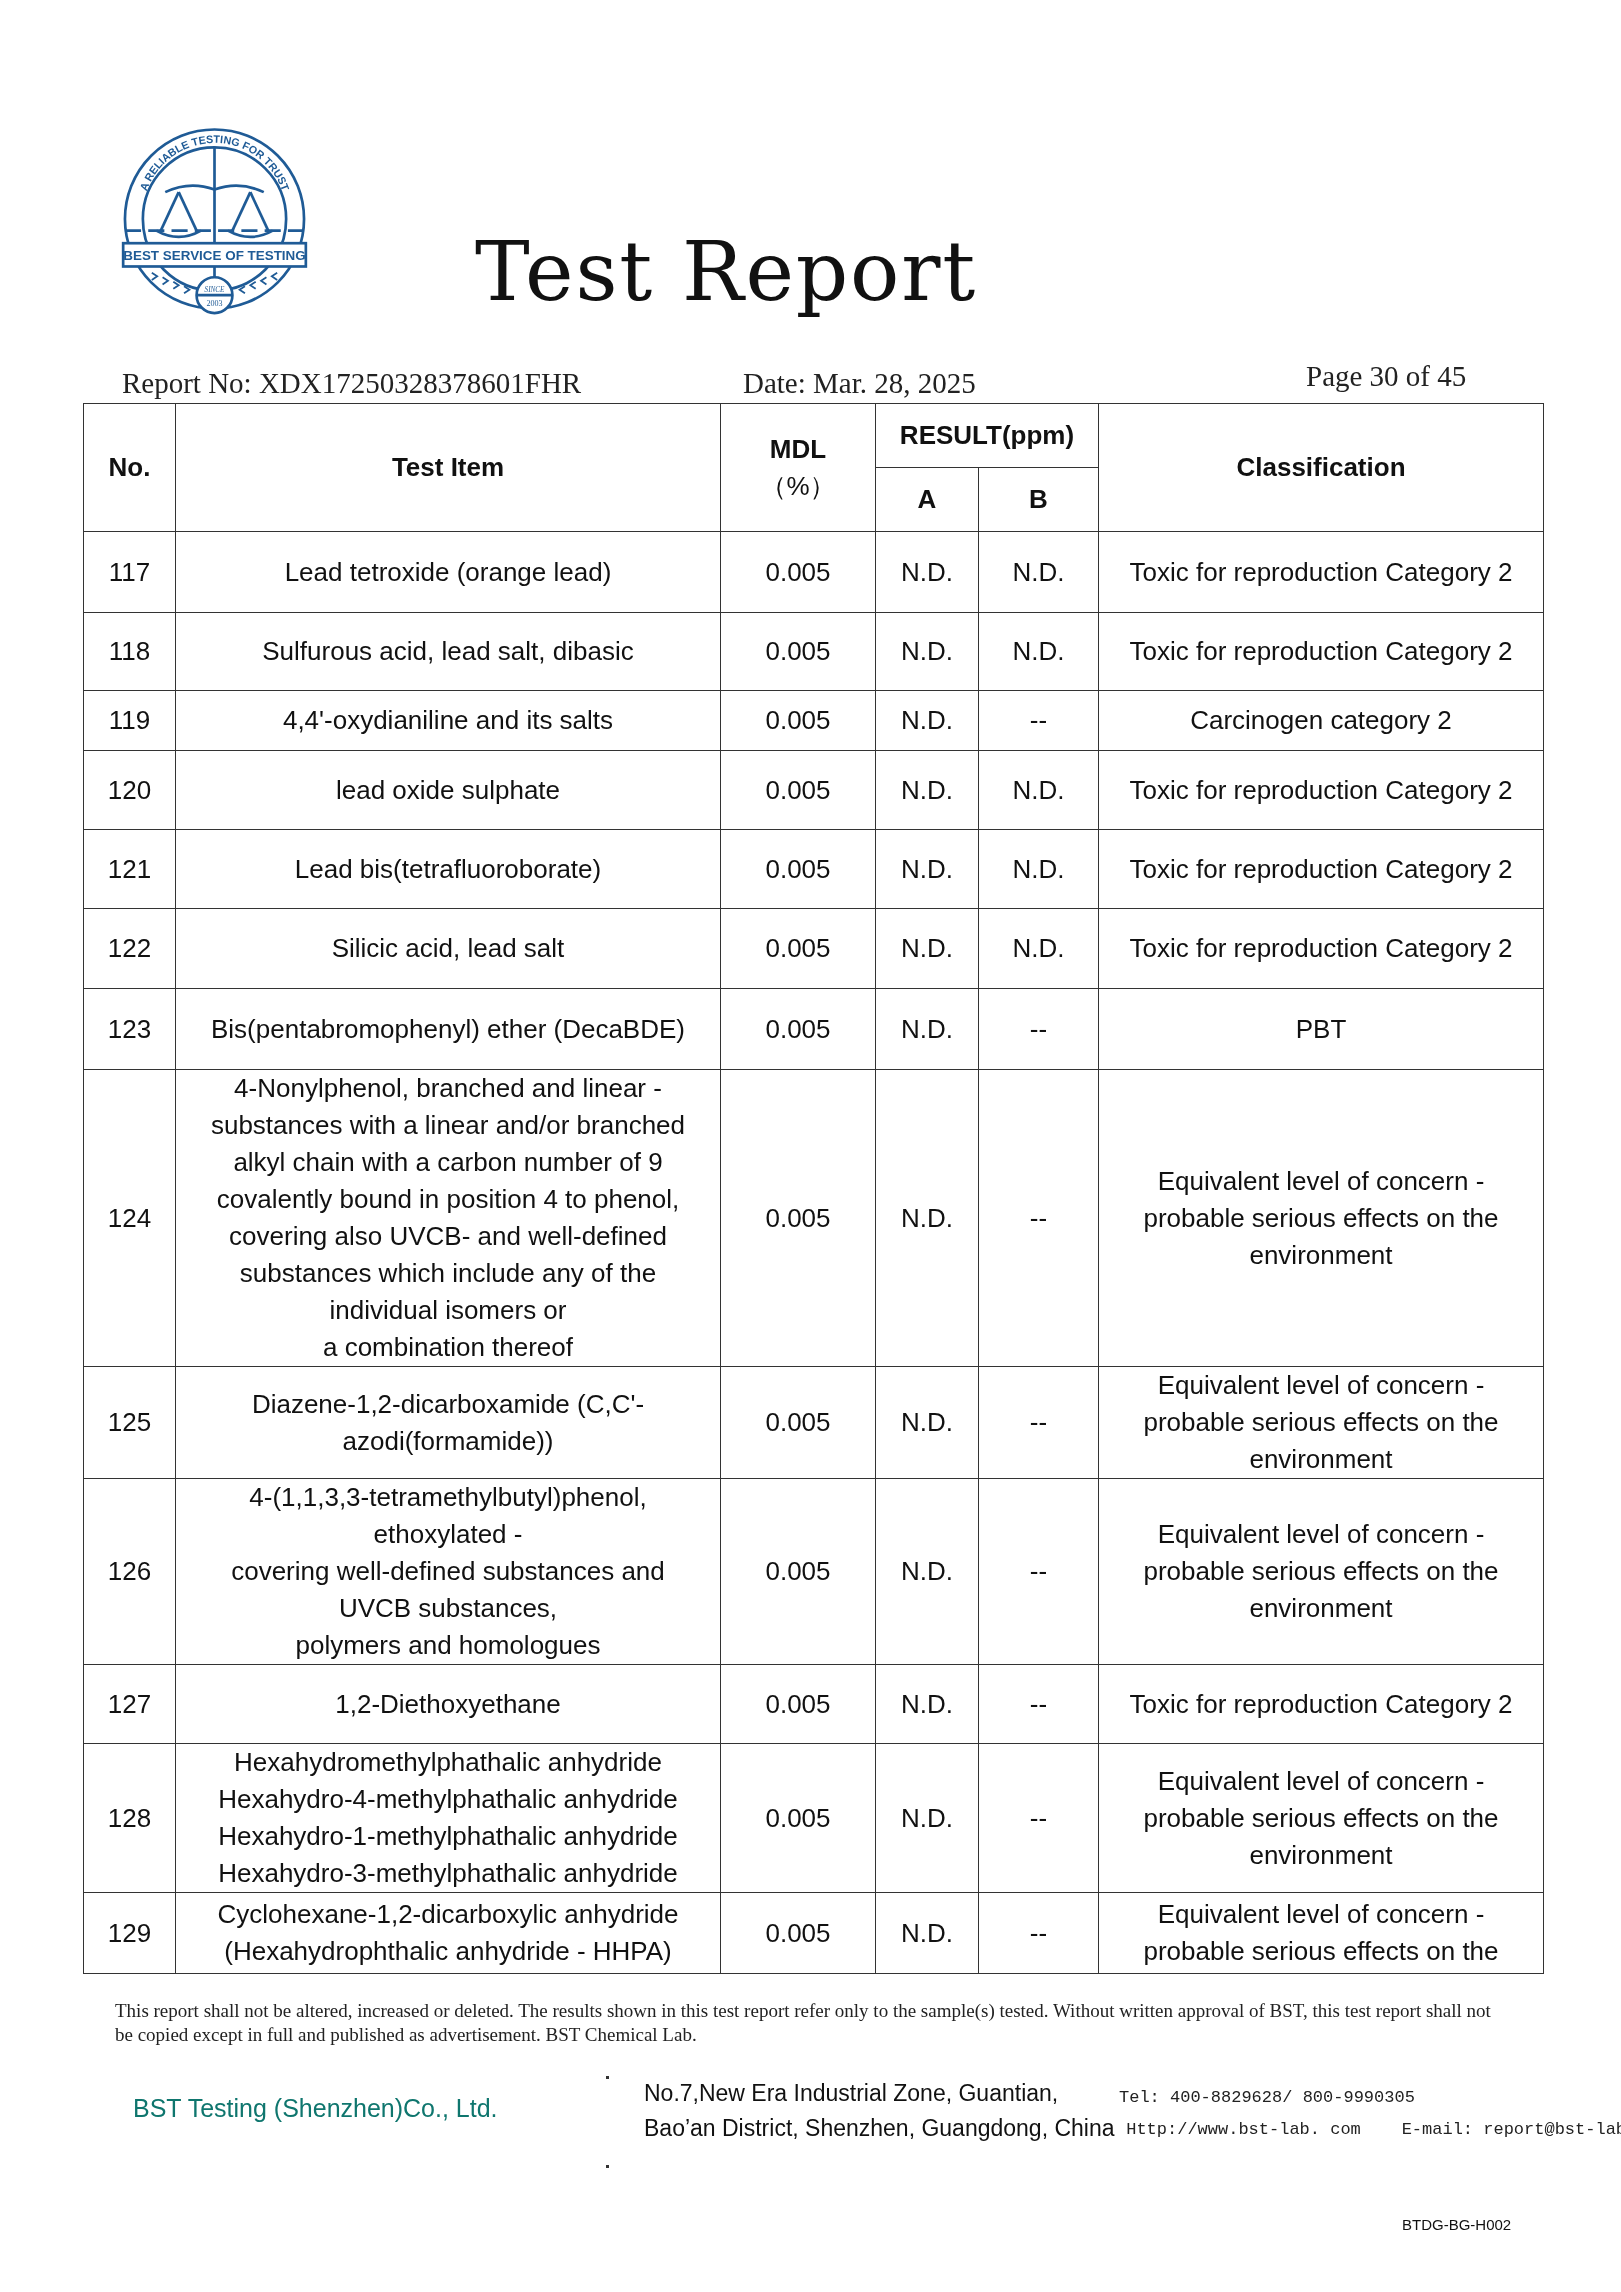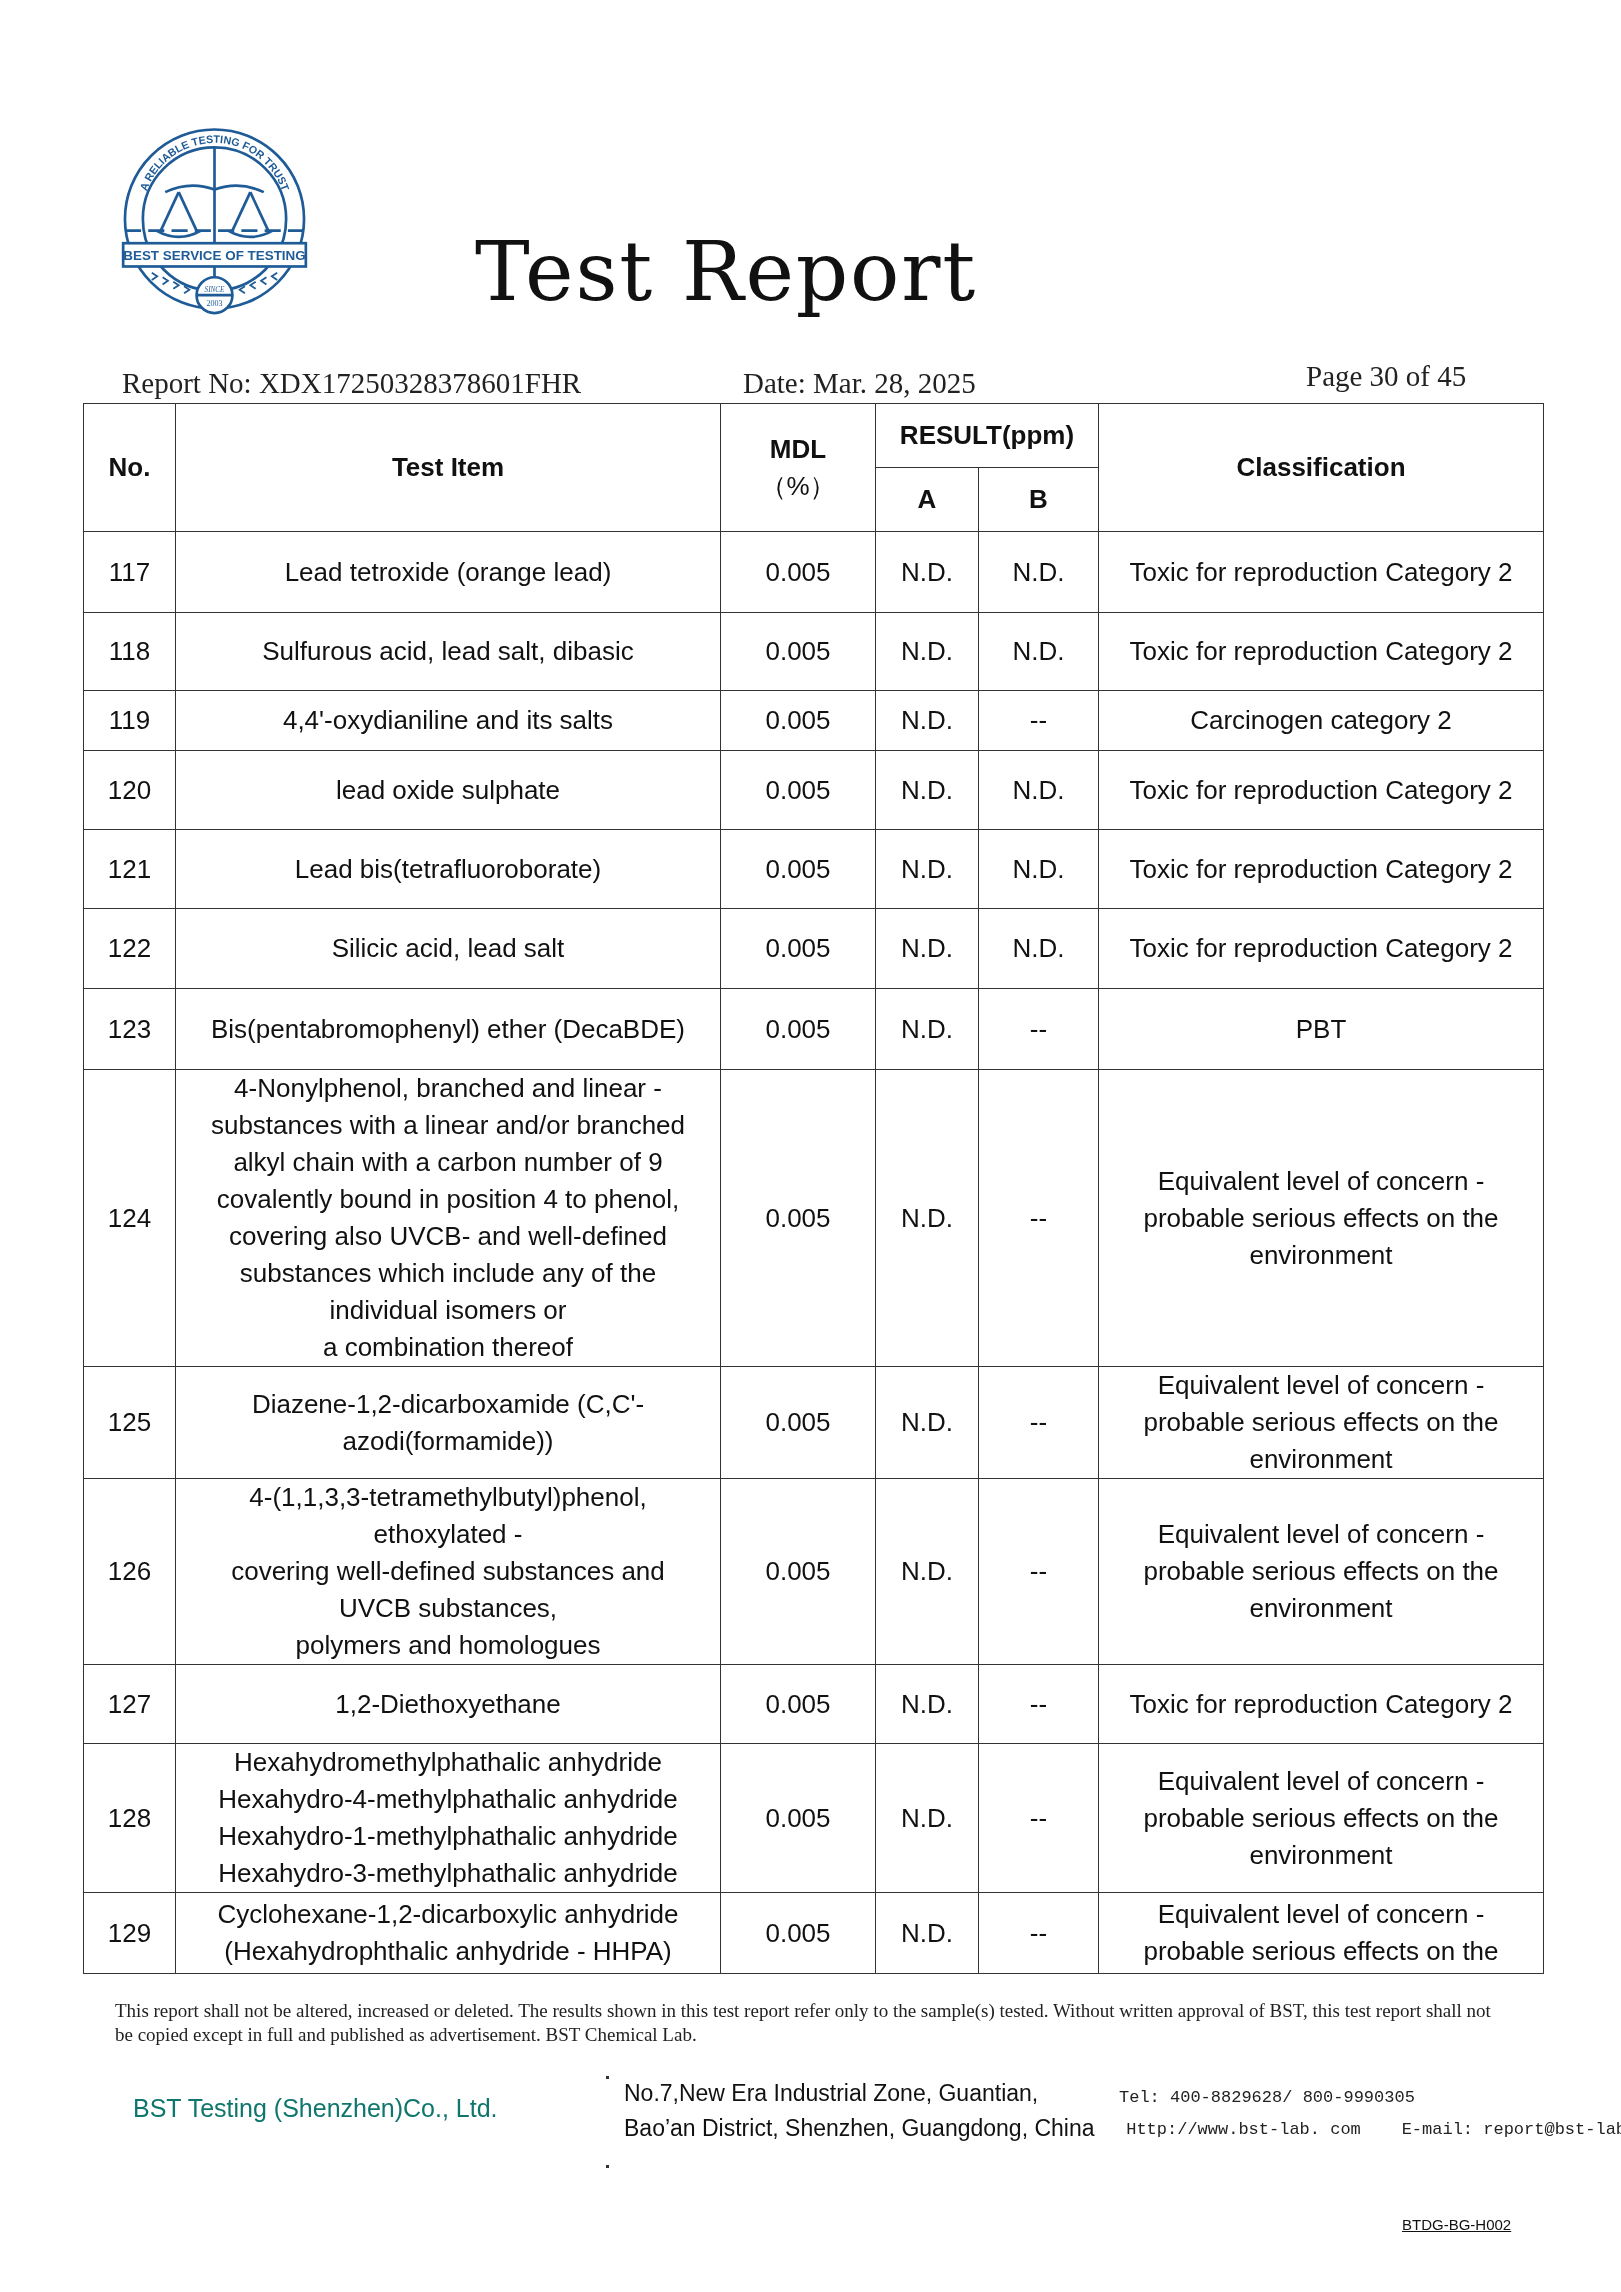--- a/index.html
+++ b/index.html
@@ -13,23 +13,23 @@
   .meta.page { left: 1306px; top: 360px; }
   table.results { position: absolute; left: 83px; top: 403px; width: 1461px; border-collapse: collapse;
                   font-family: "Liberation Sans", sans-serif; font-size: 26px; color: #111; }
   table.results td, table.results th { border: 1.8px solid #333; text-align: center; vertical-align: middle; padding: 0 5.4px; line-height: 37px; }
   table.results th { font-weight: bold; font-size: 26px; }
   col.c-no { width: 92px; } col.c-item { width: 545px; } col.c-mdl { width: 155px; }
   col.c-a { width: 103px; } col.c-b { width: 120px; } col.c-class { width: 445px; }
   .disclaimer { position: absolute; left: 115px; top: 1999px; width: 1397px; font-family: "Liberation Serif", serif;
                 font-size: 19px; line-height: 24px; color: #222; }
   .company { position: absolute; left: 133px; top: 2094px; font-family: "Liberation Sans", sans-serif; font-size: 25px; color: #0f766e; }
-  .address { position: absolute; left: 624px; top: 2076px; font-family: "Liberation Sans", sans-serif; font-size: 23px; line-height: 35px; color: #111; }
+  .address { position: absolute; left: 644px; top: 2076px; font-family: "Liberation Sans", sans-serif; font-size: 23px; line-height: 35px; color: #111; }
   .contact { position: absolute; left: 1119px; top: 2082px; font-family: Liberation Mono, monospace; font-size: 17px; line-height: 32px; color: #222; }
-  .formcode { position: absolute; left: 1402px; top: 2216px; font-family: "Liberation Sans", sans-serif; font-size: 15px; color: #111; text-decoration: underline; }
+  .formcode { position: absolute; left: 1402px; top: 2216px; font-family: "Liberation Sans", sans-serif; font-size: 15px; color: #111; }
   .dot { position: absolute; left: 606px; width: 2.7px; height: 2.7px; background: #333; }
 </style>
 </head>
 <body>
 
 <div class="logo">
   <svg width="197" height="197" viewBox="0 0 220 220">
     <g fill="none" stroke="#1f5b96" stroke-width="3">
       <circle cx="110" cy="105" r="100"></circle>
       <circle cx="110" cy="105" r="80"></circle>

